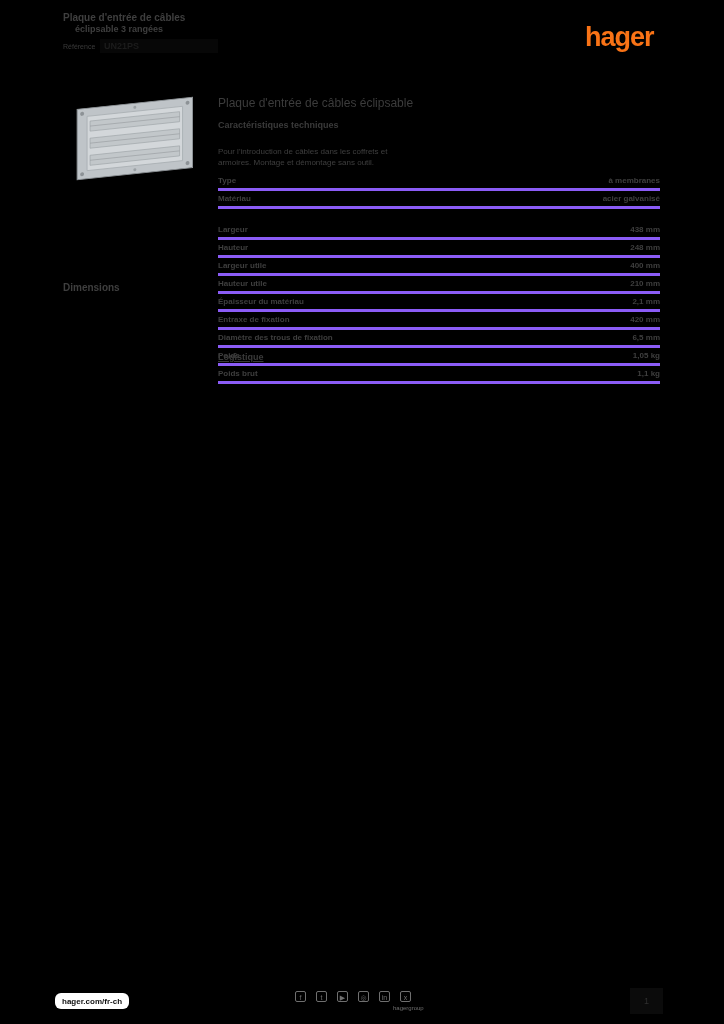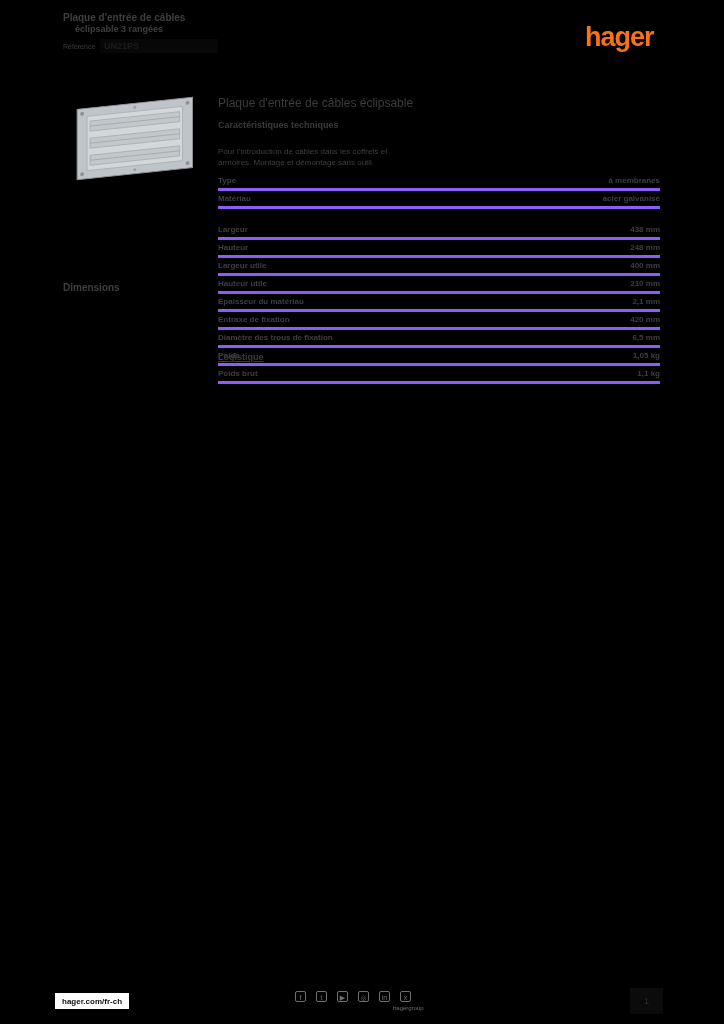--- a/index.html
+++ b/index.html
@@ -57,21 +57,21 @@
     border-bottom:3px solid #8b5cf6;
     padding:3px 0 3px 0;
     font-size:8px;color:#3f3f3f;line-height:9px;font-weight:bold;
   }
   .row .lbl{text-align:left;}
   .row .val{text-align:left;white-space:nowrap;}
 
   
   .footer-link-box{
     position:absolute;left:55px;top:993px;height:16px;
-    background:#ffffff;border-radius:0;
+    background:#ffffff;border-radius:6px;
     display:flex;align-items:center;padding:0 7px;
     font-size:8px;color:#111;font-weight:bold;
   }
   .social-row{
     position:absolute;left:295px;top:991px;
     display:flex;gap:10px;align-items:center;
   }
   .social-icon{
     width:11px;height:11px;border:1px solid #6f6f6f;border-radius:2px;
     color:#6f6f6f;font-size:7px;line-height:11px;text-align:center;

